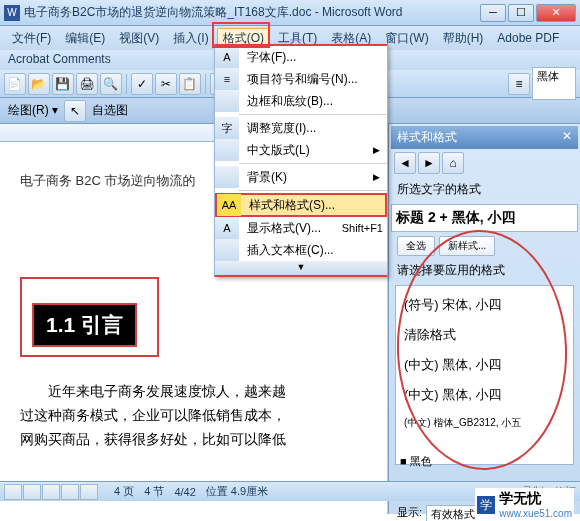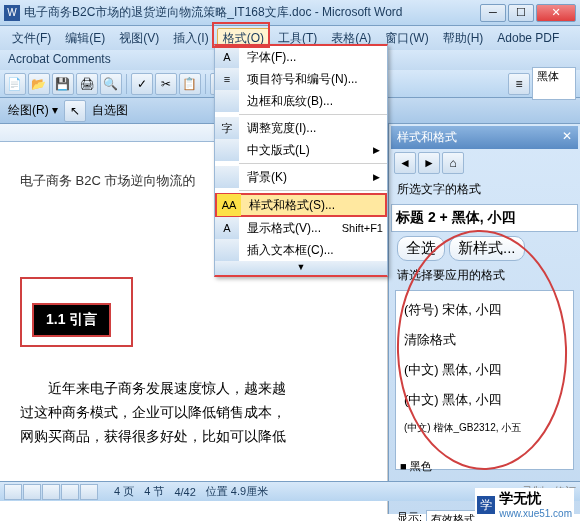--- a/index.html
+++ b/index.html
@@ -27,30 +27,30 @@
 .menu-row.highlighted { background: #ffe8a0; border: 2px solid #e04040; height: 24px; }
 .menu-row.highlighted .menu-icon { background: #fde047; }
 .menu-divider { height: 1px; background: #d0d0d0; margin: 2px 0 2px 24px; }
 .menu-expand { text-align: center; height: 14px; background: linear-gradient(#e8f0f8,#c8dcf0); font-size: 9px; line-height: 12px; }
 .main { display: flex; height: 390px; }
 .doc-area { flex: 1; background: #fff; position: relative; overflow: hidden; border-right: 1px solid #ccc; }
 .ruler { height: 18px; background: linear-gradient(#f0f6fc,#e0ecf8); border-bottom: 1px solid #9bb8d6; }
 .doc-content { padding: 30px 20px 10px 20px; position: relative; }
 .outline-text { font-size: 13px; color: #333; margin-bottom: 40px; }
 .chapter { font-size: 20px; font-weight: bold; text-align: right; padding-right: 10px; margin-bottom: 20px; }
-.section-box { display: inline-block; background: #000; color: #fff; padding: 6px 12px; font-size: 14px; font-weight: bold; border: 2px solid #d04040; }
+.section-box { display: inline-block; background: #000; color: #fff; padding: 6px 12px; font-size: 21px; font-weight: bold; border: 2px solid #d04040; }
 .section-outline { border: 2px solid #d04040; padding: 24px 20px 8px 10px; margin-bottom: 14px; display: inline-block; }
-.body-text { font-size: 14px; line-height: 24px; color: #000; margin-top: 15px; }
+.body-text { font-size: 14px; line-height: 24px; color: #000; margin-top: 8px; }
 .side-panel { width: 192px; background: linear-gradient(#d7e8f9,#c3daf1); border-left: 1px solid #7a9fc4; padding: 2px; position: relative; }
 .panel-header { background: linear-gradient(#8bb4e0,#5a8bc4); color: #fff; padding: 3px 6px; font-size: 12px; display: flex; justify-content: space-between; }
 .panel-nav { display: flex; gap: 2px; padding: 3px; }
 .panel-section { padding: 4px 6px; font-size: 12px; }
 .style-name { font-size: 14px; font-weight: bold; background: #fff; padding: 4px; border: 1px solid #9bb8d6; margin: 2px 0; }
 .panel-btns { display: flex; gap: 4px; padding: 2px 6px; }
-.panel-btn { background: linear-gradient(#fff,#e8f0f8); border: 1px solid #9bb8d6; padding: 2px 8px; font-size: 15px; border-radius: 10px; }
+.panel-btn { background: linear-gradient(#fff,#e8f0f8); border: 1px solid #9bb8d6; padding: 2px 8px; font-size: 10px; border-radius: 2px; }
 .style-list { background: #fff; border: 1px solid #9bb8d6; margin: 2px 4px; height: 180px; padding: 4px; position: relative; }
 .style-item { padding: 6px 4px; font-size: 13px; }
 .style-item.small { font-size: 10px; }
 .ellipse { position: absolute; border: 2px solid #d04040; border-radius: 50%; width: 170px; height: 240px; top: 106px; left: 8px; pointer-events: none; z-index: 50; transform: rotate(-2deg); }
 .display-row { padding: 4px 6px; display: flex; align-items: flex-start; gap: 4px; font-size: 11px; margin-top: 36px; }
 .display-select { flex: 1; background: #fff; border: 1px solid #9bb8d6; padding: 1px 4px; font-size: 11px; }
 .statusbar { position: absolute; bottom: 20px; left: 0; right: 0; height: 20px; background: linear-gradient(#d7e8f9,#b8d5f0); display: flex; align-items: center; padding: 0 4px; gap: 10px; font-size: 11px; color: #1a3a5c; border-top: 1px solid #7a9fc4; }
 .viewbtns { display: flex; gap: 1px; margin-right: 6px; }
 .viewbtn { width: 18px; height: 16px; background: linear-gradient(#f0f6fc,#d0e0f0); border: 1px solid #9bb8d6; }
 .watermark { position: absolute; bottom: 0; right: 6px; display: flex; align-items: center; gap: 4px; background: #fff; padding: 2px; }

